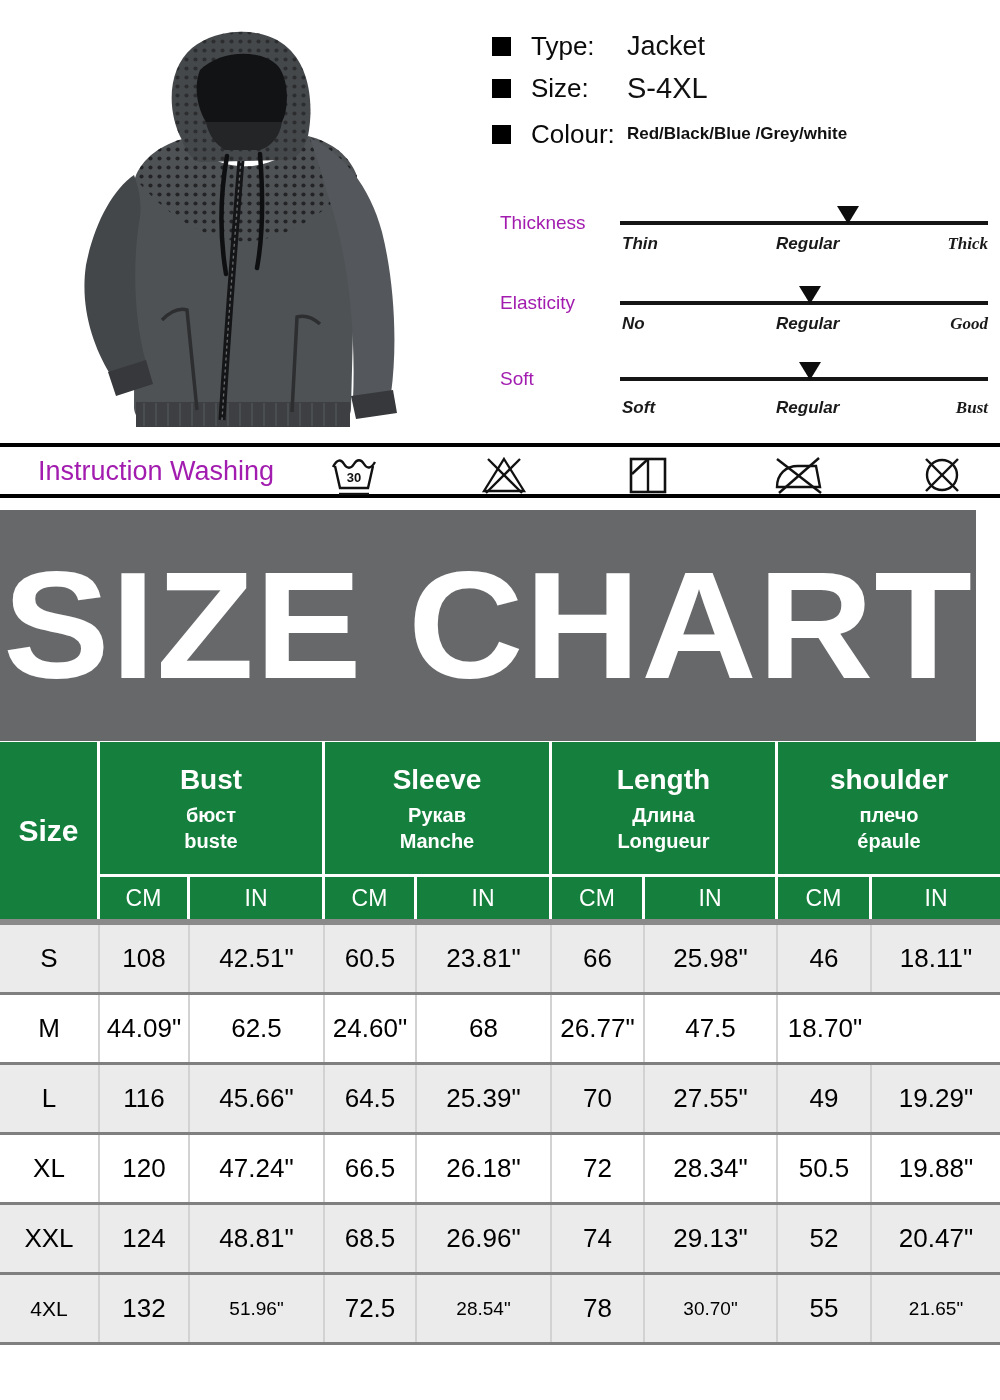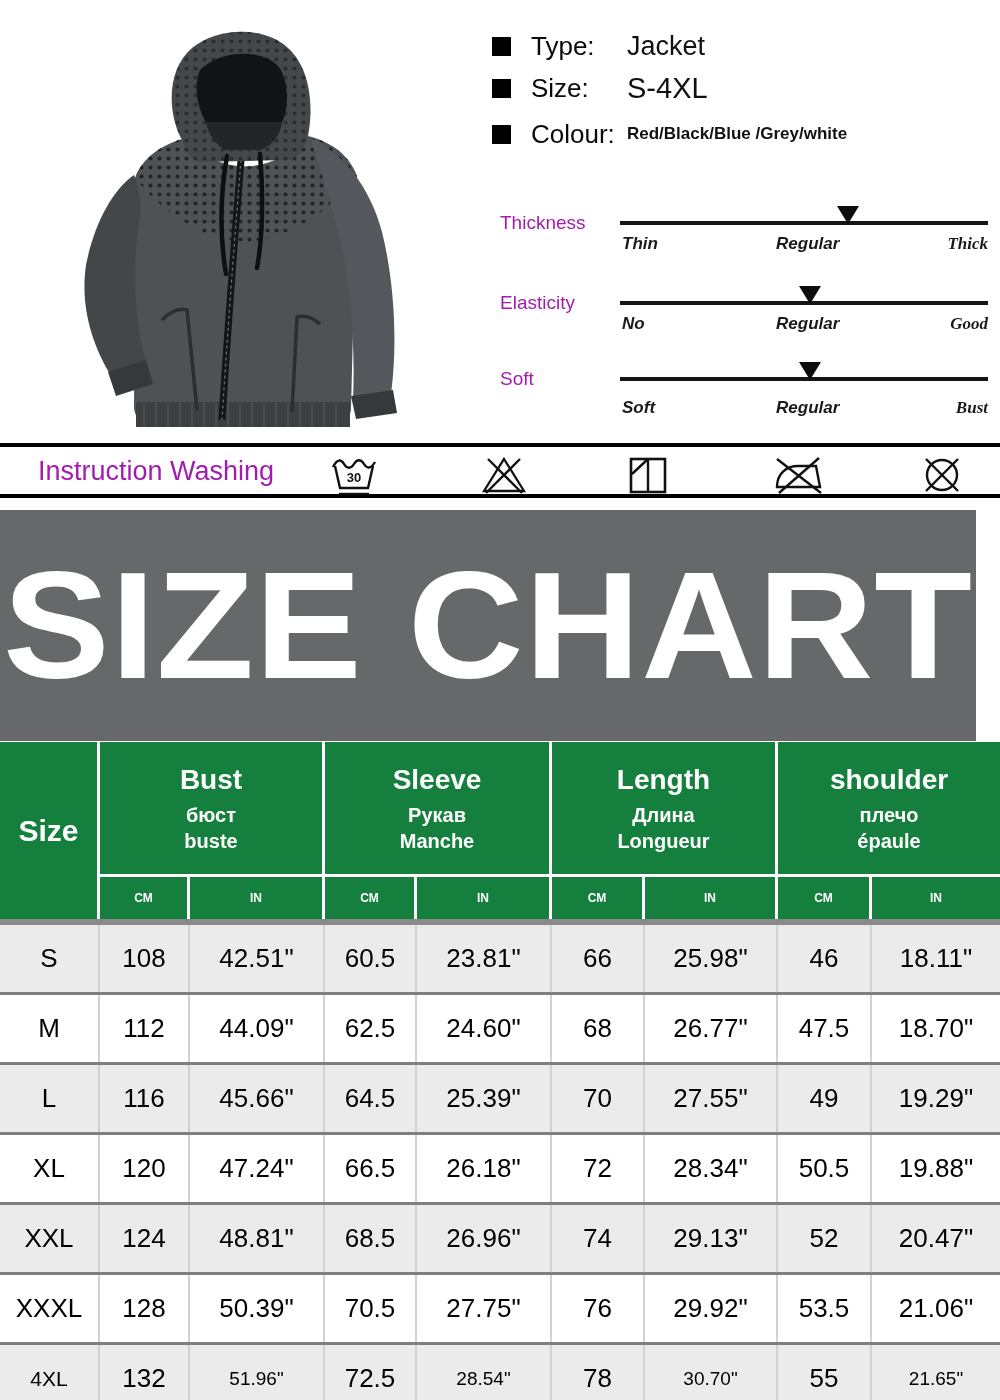--- a/index.html
+++ b/index.html
@@ -51,21 +51,21 @@
   .thead { position:absolute; left:0; top:742px; width:1000px; display:grid;
            grid-template-columns:100px 90px 135px 92px 135px 93px 133px 94px 128px;
            grid-template-rows:132px 42px; row-gap:3px; background:#fff; }
   .th { background:#15803d; color:#fff; display:flex; align-items:center; justify-content:center;
         border-right:3px solid #fff; }
   .th.last { border-right:none; }
   .size-th { grid-column:1; grid-row:1/3; font-size:30px; font-weight:700; }
   .group-th { flex-direction:column; font-weight:700; line-height:1.3; }
   .group-th .g1 { font-size:28px; margin-bottom:4px; }
   .group-th .g2, .group-th .g3 { font-size:20px; }
-  .unit-th { grid-row:2; font-size:12px; font-weight:700; }
+  .unit-th { grid-row:2; font-size:23px; font-weight:400; }
 
   .tbody { position:absolute; left:0; top:919px; width:1000px; border-top:6px solid #8a8a8a; }
   .trow { display:grid; grid-template-columns:100px 90px 135px 92px 135px 93px 133px 94px 128px;
           height:70px; border-bottom:3px solid #7f7f7f; background:#fff; }
   .trow.alt { background:#ebebeb; }
   .trow span { display:flex; align-items:center; justify-content:center;
                font-size:26px; color:#000; border-right:2px solid #d2d2d2; }
   .trow span:last-child { border-right:none; }
   .trow span.small-size { font-size:21px; }
   .trow span.small-in { font-size:19px; }
@@ -253,21 +253,20 @@
         <span>42.51"</span>
         <span>60.5</span>
         <span>23.81"</span>
         <span>66</span>
         <span>25.98"</span>
         <span>46</span>
         <span>18.11"</span>
       </div>
       <div class="trow">
         <span>M</span>
-        <span>112</span>
         <span>44.09"</span>
         <span>62.5</span>
         <span>24.60"</span>
         <span>68</span>
         <span>26.77"</span>
         <span>47.5</span>
         <span>18.70"</span>
       </div>
       <div class="trow alt">
         <span>L</span>
@@ -295,31 +294,20 @@
         <span>XXL</span>
         <span>124</span>
         <span>48.81"</span>
         <span>68.5</span>
         <span>26.96"</span>
         <span>74</span>
         <span>29.13"</span>
         <span>52</span>
         <span>20.47"</span>
       </div>
-      <div class="trow">
-        <span>XXXL</span>
-        <span>128</span>
-        <span>50.39"</span>
-        <span>70.5</span>
-        <span>27.75"</span>
-        <span>76</span>
-        <span>29.92"</span>
-        <span>53.5</span>
-        <span>21.06"</span>
-      </div>
       <div class="trow alt">
         <span class="small-size">4XL</span>
         <span>132</span>
         <span class="small-in">51.96"</span>
         <span>72.5</span>
         <span class="small-in">28.54"</span>
         <span>78</span>
         <span class="small-in">30.70"</span>
         <span>55</span>
         <span class="small-in">21.65"</span>

